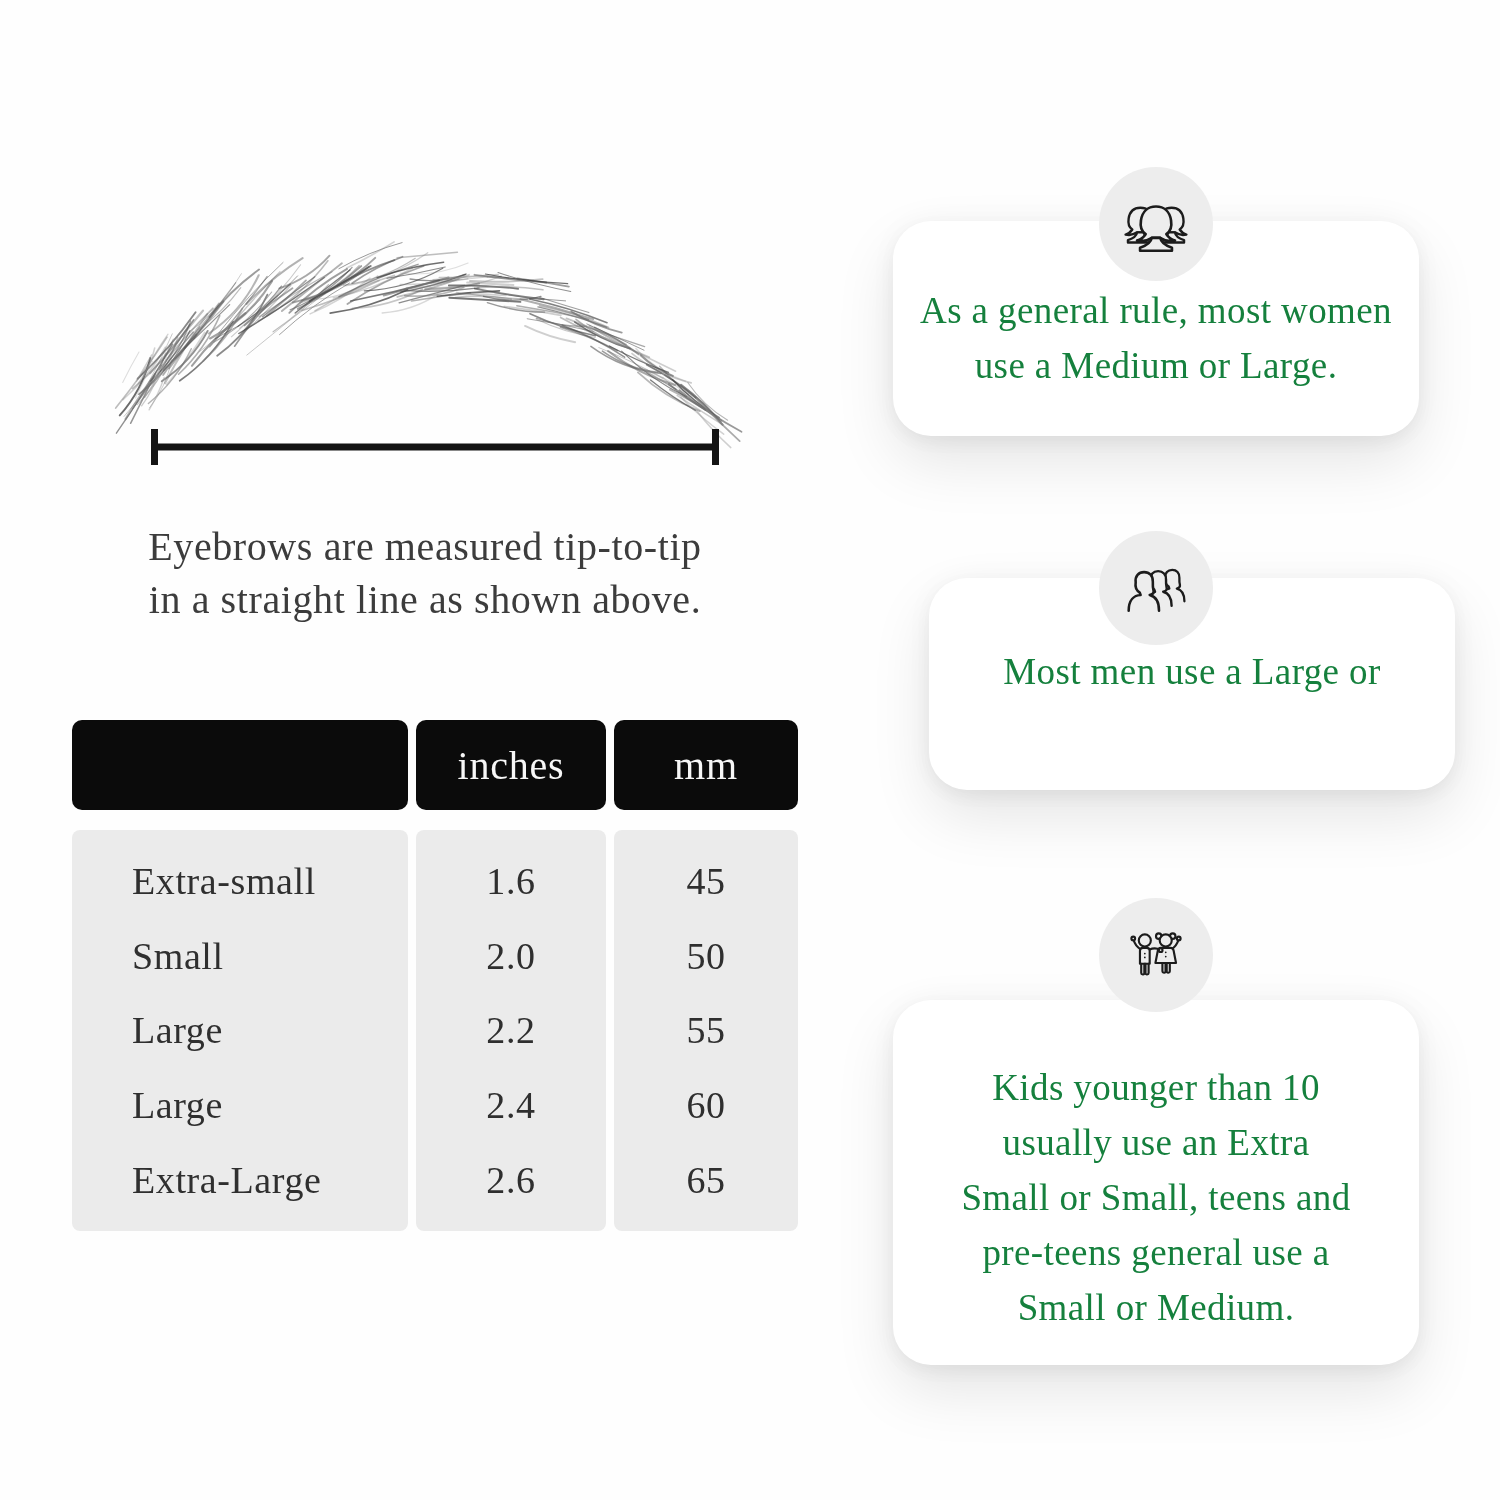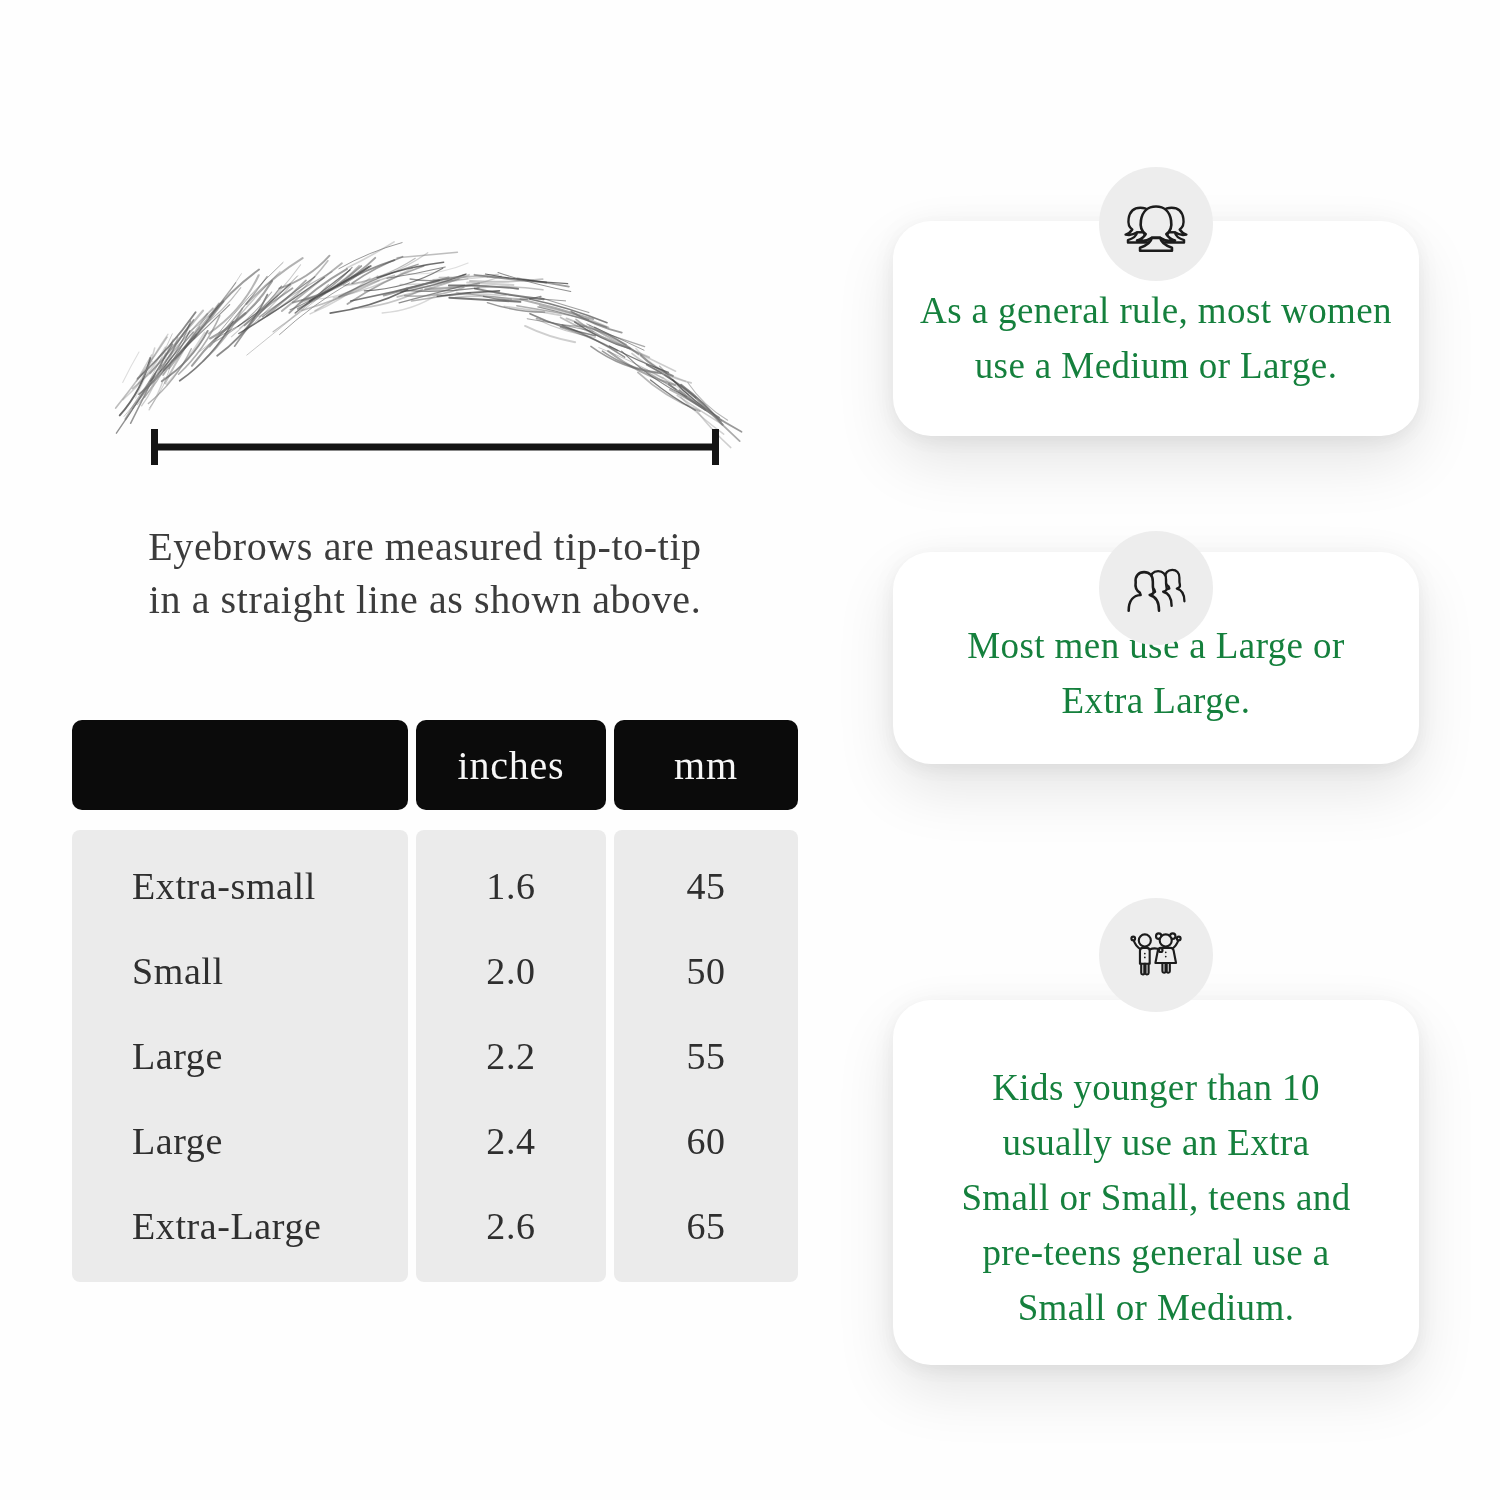--- a/index.html
+++ b/index.html
@@ -22,37 +22,37 @@
   
   .size-table{position:absolute;left:72px;top:720px;width:726px;}
   .tbl-head{display:grid;grid-template-columns:336px 190px 184px;column-gap:8px;height:90px;margin-bottom:20px;}
   .th{
     background:#0b0b0b;color:#f7f7f7;border-radius:10px;
     display:flex;align-items:center;justify-content:center;
     font-size:40px;letter-spacing:0.8px;
   }
   .tbl-body{display:grid;grid-template-columns:336px 190px 184px;column-gap:8px;}
   .tcol{
-    background:#ebebeb;border-radius:8px;height:452px;
+    background:#ebebeb;border-radius:8px;height:401px;
     display:flex;flex-direction:column;padding:14px 0;box-sizing:border-box;
     font-size:38px;color:#2f2f2f;letter-spacing:0.6px;
   }
   .tcell{flex:1;display:flex;align-items:center;justify-content:center;white-space:nowrap;}
   .tcol.labels .tcell{justify-content:flex-start;padding-left:60px;}
   
   .card{
     position:absolute;left:893px;width:526px;background:#ffffff;border-radius:38px;
     box-shadow:0 26px 60px rgba(0,0,0,0.10),0 6px 18px rgba(0,0,0,0.04),0 0 30px rgba(0,0,0,0.03);
     display:flex;flex-direction:column;align-items:center;justify-content:flex-start;
     text-align:center;font-size:37px;color:#15803d;letter-spacing:0.4px;
     box-sizing:border-box;
   }
   .card .card-line{line-height:55px;white-space:nowrap;}
   #card-women{top:221px;height:215px;padding-top:62px;}
-  #card-men{top:552px;height:212px;padding-top:66px;}
+  #card-men{top:578px;height:212px;padding-top:66px;margin-left:36px;}
   #card-kids{top:1000px;height:365px;padding-top:60px;}
   .icon-circle{
     position:absolute;left:1099px;width:114px;height:114px;border-radius:50%;
     background:#ededed;display:flex;align-items:center;justify-content:center;
   }
   #circle-women{top:167px;}
   #circle-men{top:531px;}
   #circle-kids{top:898px;}
 </style>
 </head>
@@ -312,21 +312,20 @@
         <g transform="translate(36,38) scale(1.3)" stroke-width="2.1">
           <path d="M -8.2,6.5 C -11.4,4.4 -12.6,0 -11.9,-4.4 C -10.9,-11.4 -6.4,-15.4 0,-15.4 C 6.4,-15.4 10.9,-11.4 11.9,-4.4 C 12.6,0 11.4,4.4 8.2,6.5 C 9.9,9 12.4,10.9 15,11.6 C 11,12.6 6.6,11.6 3.3,9.4 L -3.3,9.4 C -6.6,11.6 -11,12.6 -15,11.6 C -12.4,10.9 -9.9,9 -8.2,6.5 Z"></path>
           <path d="M -3.3,9.4 C -3.9,12.6 -7.6,15.6 -12.6,17.2 L -12.6,19.6 L 12.6,19.6 L 12.6,17.2 C 7.6,15.6 3.9,12.6 3.3,9.4 Z"></path>
         </g>
       </g>
     </svg>
   </div>
 
   <div class="card" id="card-men">
     <div class="card-line">Most men use a Large or</div>
-    <div class="card-line">Extra Large.</div>
   </div>
   <div class="icon-circle" id="circle-men">
     <svg width="70" height="70" viewBox="0 0 72 72" xmlns="http://www.w3.org/2000/svg">
       <g stroke-linejoin="round" stroke-linecap="round">
         <g transform="translate(52.5,33.5) scale(0.98)">
           <path fill="#ededed" stroke="none" d="M -13,16.5 C -13,7.5 -8.5,3.4 -2.8,3.1 L -3.5,1 C -6.6,-0.8 -7.6,-4 -7,-7.8 C -7.7,-13.3 -4.4,-16.5 0.2,-16.5 C 4.8,-16.5 7.9,-13.4 7.7,-8.3 C 7.6,-5.9 7.7,-3 8.3,-0.6 C 8.7,1 7.4,2.5 5,3.1 C 10,4.3 13,8.8 13,16.5 Z"></path>
           <path fill="none" stroke="#1c1c1c" stroke-width="2.4" d="M -13,16.5 C -13,7.5 -8.5,3.4 -2.8,3.1 L -3.5,1 C -6.6,-0.8 -7.6,-4 -7,-7.8 C -7.7,-13.3 -4.4,-16.5 0.2,-16.5 C 4.8,-16.5 7.9,-13.4 7.7,-8.3 C 7.6,-5.9 7.7,-3 8.3,-0.6 C 8.7,1 7.4,2.5 5,3.1 C 10,4.3 13,8.8 13,16.5"></path>
         </g>
         <g transform="translate(38,36.5) scale(1.08)">
           <path fill="#ededed" stroke="none" d="M -13,16.5 C -13,7.5 -8.5,3.4 -2.8,3.1 L -3.5,1 C -6.6,-0.8 -7.6,-4 -7,-7.8 C -7.7,-13.3 -4.4,-16.5 0.2,-16.5 C 4.8,-16.5 7.9,-13.4 7.7,-8.3 C 7.6,-5.9 7.7,-3 8.3,-0.6 C 8.7,1 7.4,2.5 5,3.1 C 10,4.3 13,8.8 13,16.5 Z"></path>

